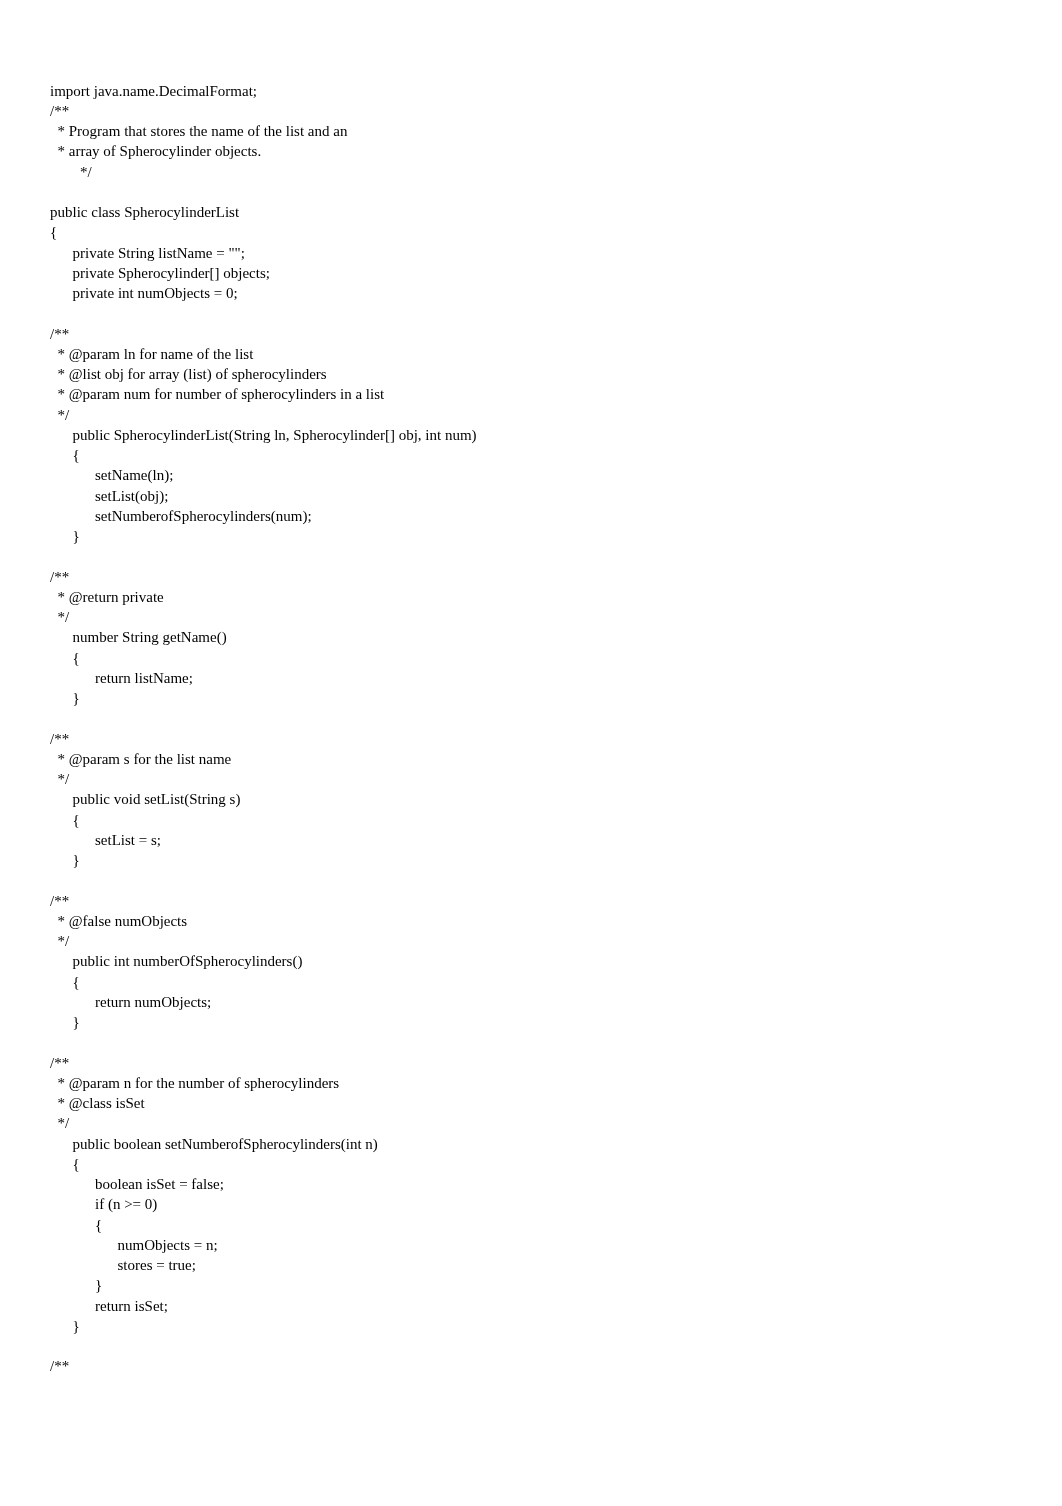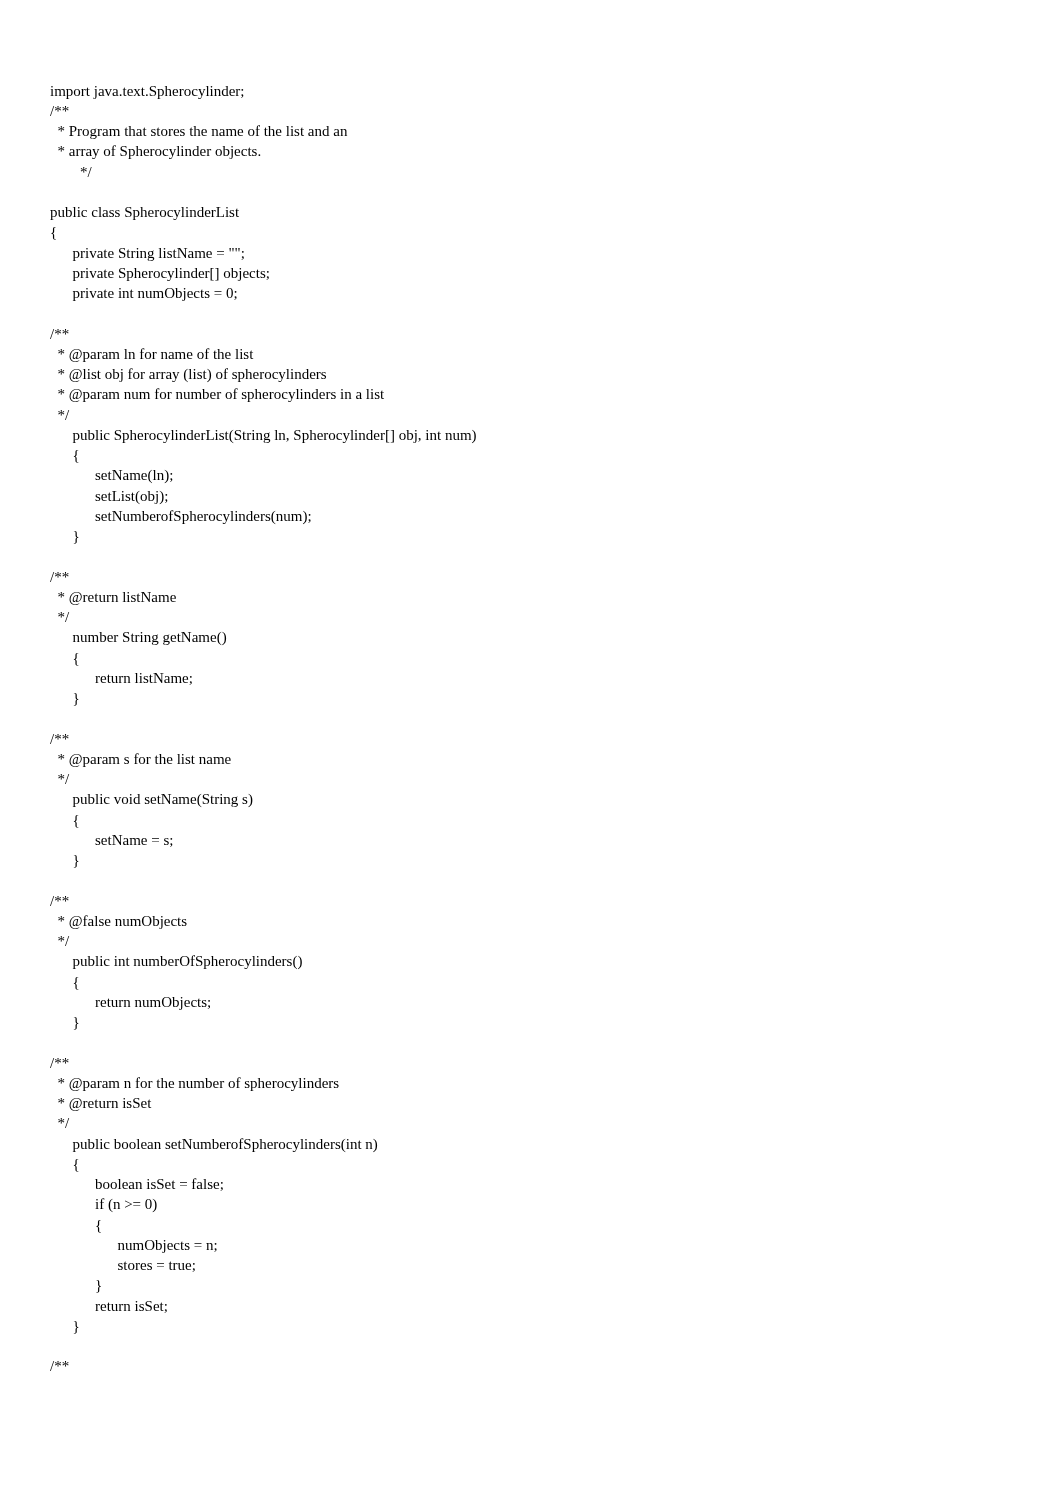--- a/index.html
+++ b/index.html
@@ -14,21 +14,21 @@
     width: 1062px;
     box-sizing: border-box;
   }
   .code-block {
     font-family: "Times New Roman", Times, serif;
   }
 </style>
 </head>
 <body>
 
-<div class="code-block"><span>import java.text.Spherocylinder;</span>
+<div class="code-block"><span>import java.name.DecimalFormat;</span>
 <span>/**</span>
 <span>  * Program that stores the name of the list and an</span>
 <span>  * array of Spherocylinder objects.</span>
 <span>        */</span>
 <span></span>
 <span>public class SpherocylinderList</span>
 <span>{</span>
 <span>      private String listName = "";</span>
 <span>      private Spherocylinder[] objects;</span>
 <span>      private int numObjects = 0;</span>
@@ -39,46 +39,46 @@
 <span>  * @param num for number of spherocylinders in a list</span>
 <span>  */</span>
 <span>      public SpherocylinderList(String ln, Spherocylinder[] obj, int num)</span>
 <span>      {</span>
 <span>            setName(ln);</span>
 <span>            setList(obj);</span>
 <span>            setNumberofSpherocylinders(num);</span>
 <span>      }</span>
 <span></span>
 <span>/**</span>
-<span>  * @return listName</span>
+<span>  * @return private</span>
 <span>  */</span>
 <span>      number String getName()</span>
 <span>      {</span>
 <span>            return listName;</span>
 <span>      }</span>
 <span></span>
 <span>/**</span>
 <span>  * @param s for the list name</span>
 <span>  */</span>
-<span>      public void setName(String s)</span>
+<span>      public void setList(String s)</span>
 <span>      {</span>
-<span>            setName = s;</span>
+<span>            setList = s;</span>
 <span>      }</span>
 <span></span>
 <span>/**</span>
 <span>  * @false numObjects</span>
 <span>  */</span>
 <span>      public int numberOfSpherocylinders()</span>
 <span>      {</span>
 <span>            return numObjects;</span>
 <span>      }</span>
 <span></span>
 <span>/**</span>
 <span>  * @param n for the number of spherocylinders</span>
-<span>  * @return isSet</span>
+<span>  * @class isSet</span>
 <span>  */</span>
 <span>      public boolean setNumberofSpherocylinders(int n)</span>
 <span>      {</span>
 <span>            boolean isSet = false;</span>
 <span>            if (n &gt;= 0)</span>
 <span>            {</span>
 <span>                  numObjects = n;</span>
 <span>                  stores = true;</span>
 <span>            }</span>
 <span>            return isSet;</span>

